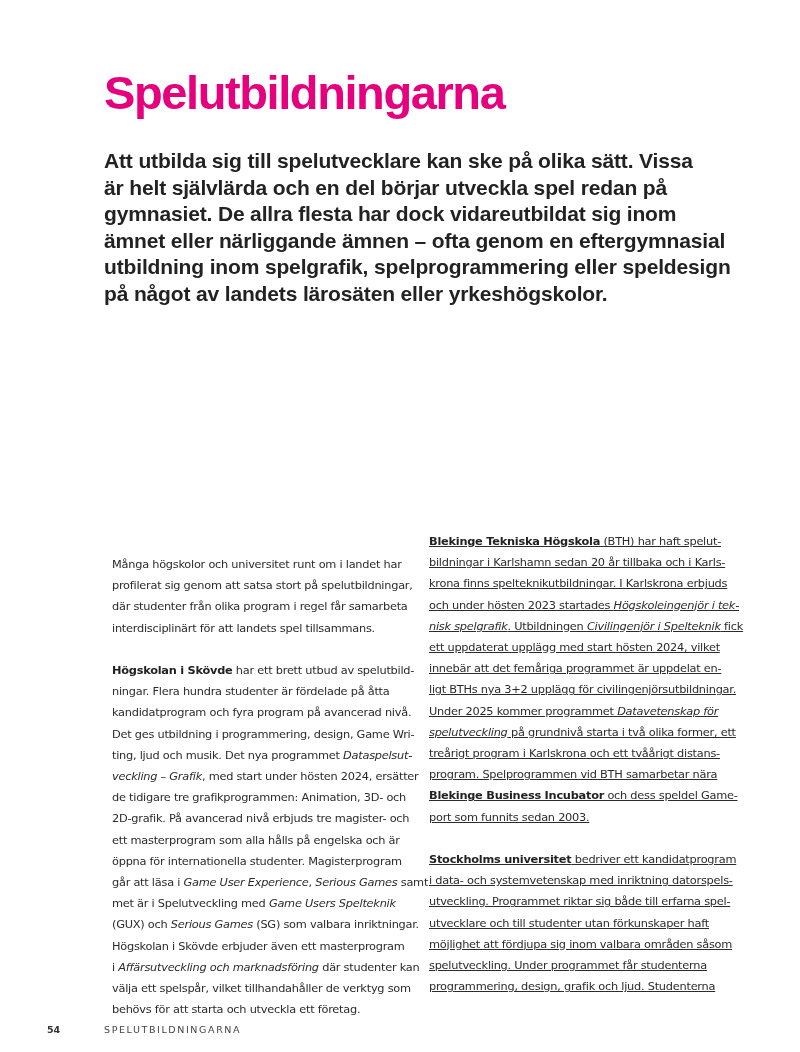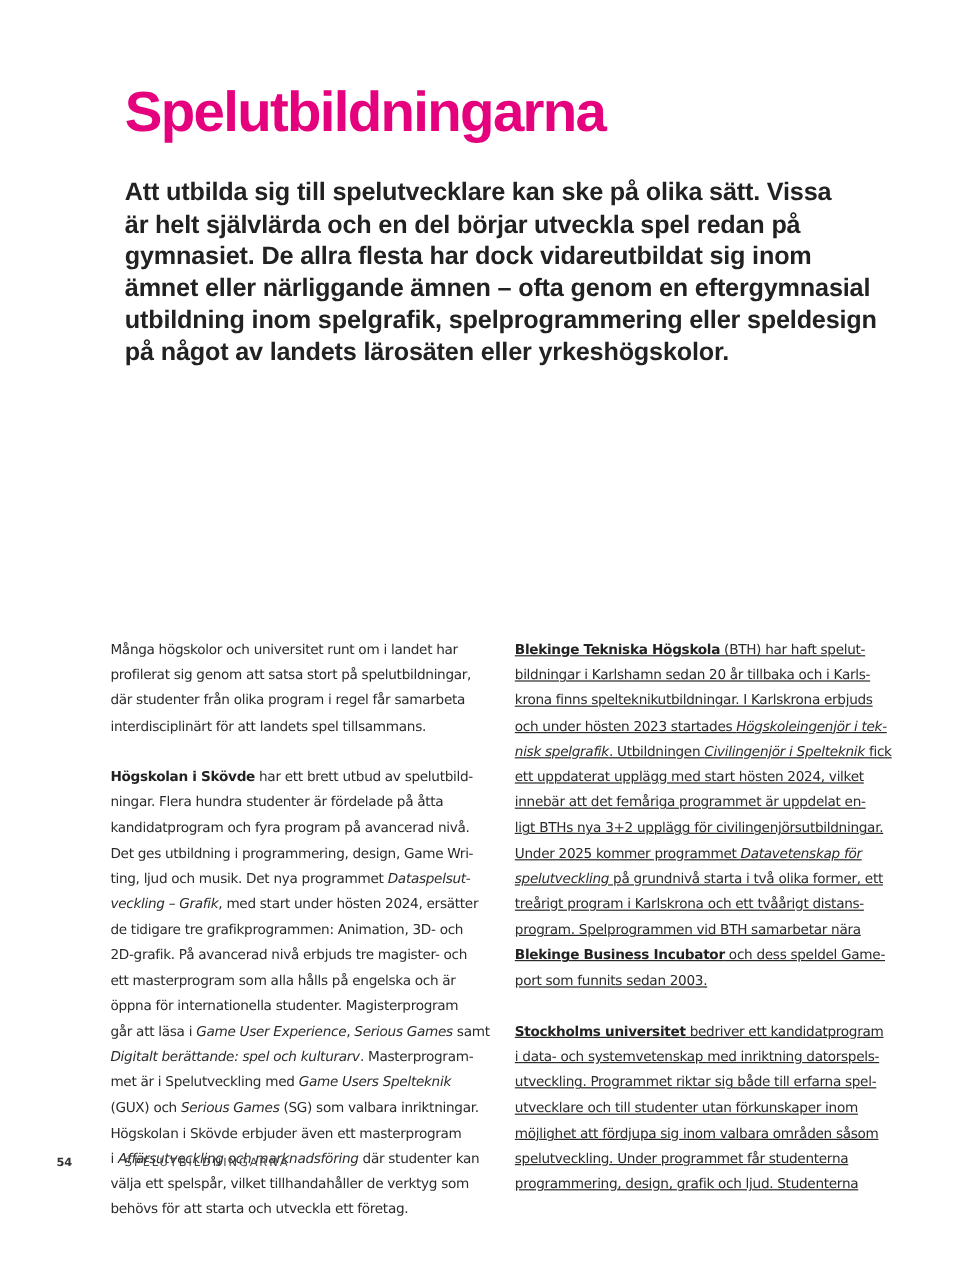--- a/index.html
+++ b/index.html
@@ -14,28 +14,28 @@
     font-family: "Liberation Sans", sans-serif; font-weight: bold;
     font-size: 21px; line-height: 26.5px; color: #222222;
     letter-spacing: -0.15px;
   }
   .ingress .ln { display: block; white-space: nowrap; }
   .col {
     position: absolute; top: 531px;
     font-family: "DejaVu Sans", sans-serif; font-size: 11.35px;
     line-height: 21.2px; color: #2b2b2b; letter-spacing: -0.25px;
   }
-  .col.left { left: 92px; width: 310px; }
+  .col.left { left: 112px; width: 310px; margin-top: 23px; }
   .col.right { left: 429px; width: 300px; text-decoration: underline; }
   .para { margin: 0 0 21.2px 0; }
   .ln { display: block; white-space: nowrap; }
   b { font-weight: bold; color: #222222; }
   i { font-style: italic; }
   .footer {
-    position: absolute; top: 964px; left: 0; width: 800px; height: 16px;
+    position: absolute; top: 1024px; left: 0; width: 800px; height: 16px;
     font-family: "DejaVu Sans", sans-serif; font-size: 9.5px; color: #333333;
   }
   .footer .page-num { position: absolute; left: 47px; top: 0; font-weight: bold; }
   .footer .running-head { position: absolute; left: 104px; top: 0; letter-spacing: 1.6px; color: #444444; }
 </style>
 </head>
 <body>
 
 <h1 class="page-title" style="color:#e5007e;">Spelutbildningarna</h1>
 
@@ -60,21 +60,20 @@
     <span class="ln">ningar. Flera hundra studenter är fördelade på åtta</span>
     <span class="ln">kandidatprogram och fyra program på avancerad nivå.</span>
     <span class="ln">Det ges utbildning i programmering, design, Game Wri-</span>
     <span class="ln"><span>ting, ljud och musik. Det nya programmet </span><i>Dataspelsut-</i></span>
     <span class="ln"><i>veckling – Grafik</i><span>, med start under hösten 2024, ersätter</span></span>
     <span class="ln">de tidigare tre grafikprogrammen: Animation, 3D- och</span>
     <span class="ln">2D-grafik. På avancerad nivå erbjuds tre magister- och</span>
     <span class="ln">ett masterprogram som alla hålls på engelska och är</span>
     <span class="ln">öppna för internationella studenter. Magisterprogram</span>
     <span class="ln"><span>går att läsa i </span><i>Game User Experience</i><span>, </span><i>Serious Games</i><span> samt</span></span>
-    <span class="ln"><i>Digitalt berättande: spel och kulturarv</i><span>. Masterprogram-</span></span>
     <span class="ln"><span>met är i Spelutveckling med </span><i>Game Users Spelteknik</i></span>
     <span class="ln"><span>(GUX) och </span><i>Serious Games</i><span> (SG) som valbara inriktningar.</span></span>
     <span class="ln">Högskolan i Skövde erbjuder även ett masterprogram</span>
     <span class="ln"><span>i </span><i>Affärsutveckling och marknadsföring</i><span> där studenter kan</span></span>
     <span class="ln">välja ett spelspår, vilket tillhandahåller de verktyg som</span>
     <span class="ln">behövs för att starta och utveckla ett företag.</span>
   </p>
 </div>
 
 <div class="col right">
@@ -91,21 +90,21 @@
     <span class="ln"><i>spelutveckling</i><span> på grundnivå starta i två olika former, ett</span></span>
     <span class="ln">treårigt program i Karlskrona och ett tvåårigt distans-</span>
     <span class="ln">program. Spelprogrammen vid BTH samarbetar nära</span>
     <span class="ln"><b>Blekinge Business Incubator</b><span> och dess speldel Game-</span></span>
     <span class="ln">port som funnits sedan 2003.</span>
   </p>
   <p class="para">
     <span class="ln"><b>Stockholms universitet</b><span> bedriver ett kandidatprogram</span></span>
     <span class="ln">i data- och systemvetenskap med inriktning datorspels-</span>
     <span class="ln">utveckling. Programmet riktar sig både till erfarna spel-</span>
-    <span class="ln">utvecklare och till studenter utan förkunskaper inom</span>
+    <span class="ln">utvecklare och till studenter utan förkunskaper haft</span>
     <span class="ln">möjlighet att fördjupa sig inom valbara områden såsom</span>
     <span class="ln">spelutveckling. Under programmet får studenterna</span>
     <span class="ln">programmering, design, grafik och ljud. Studenterna</span>
   </p>
 </div>
 
 <div class="footer">
   <span class="page-num">54</span>
   <span class="running-head">SPELUTBILDNINGARNA</span>
 </div>

